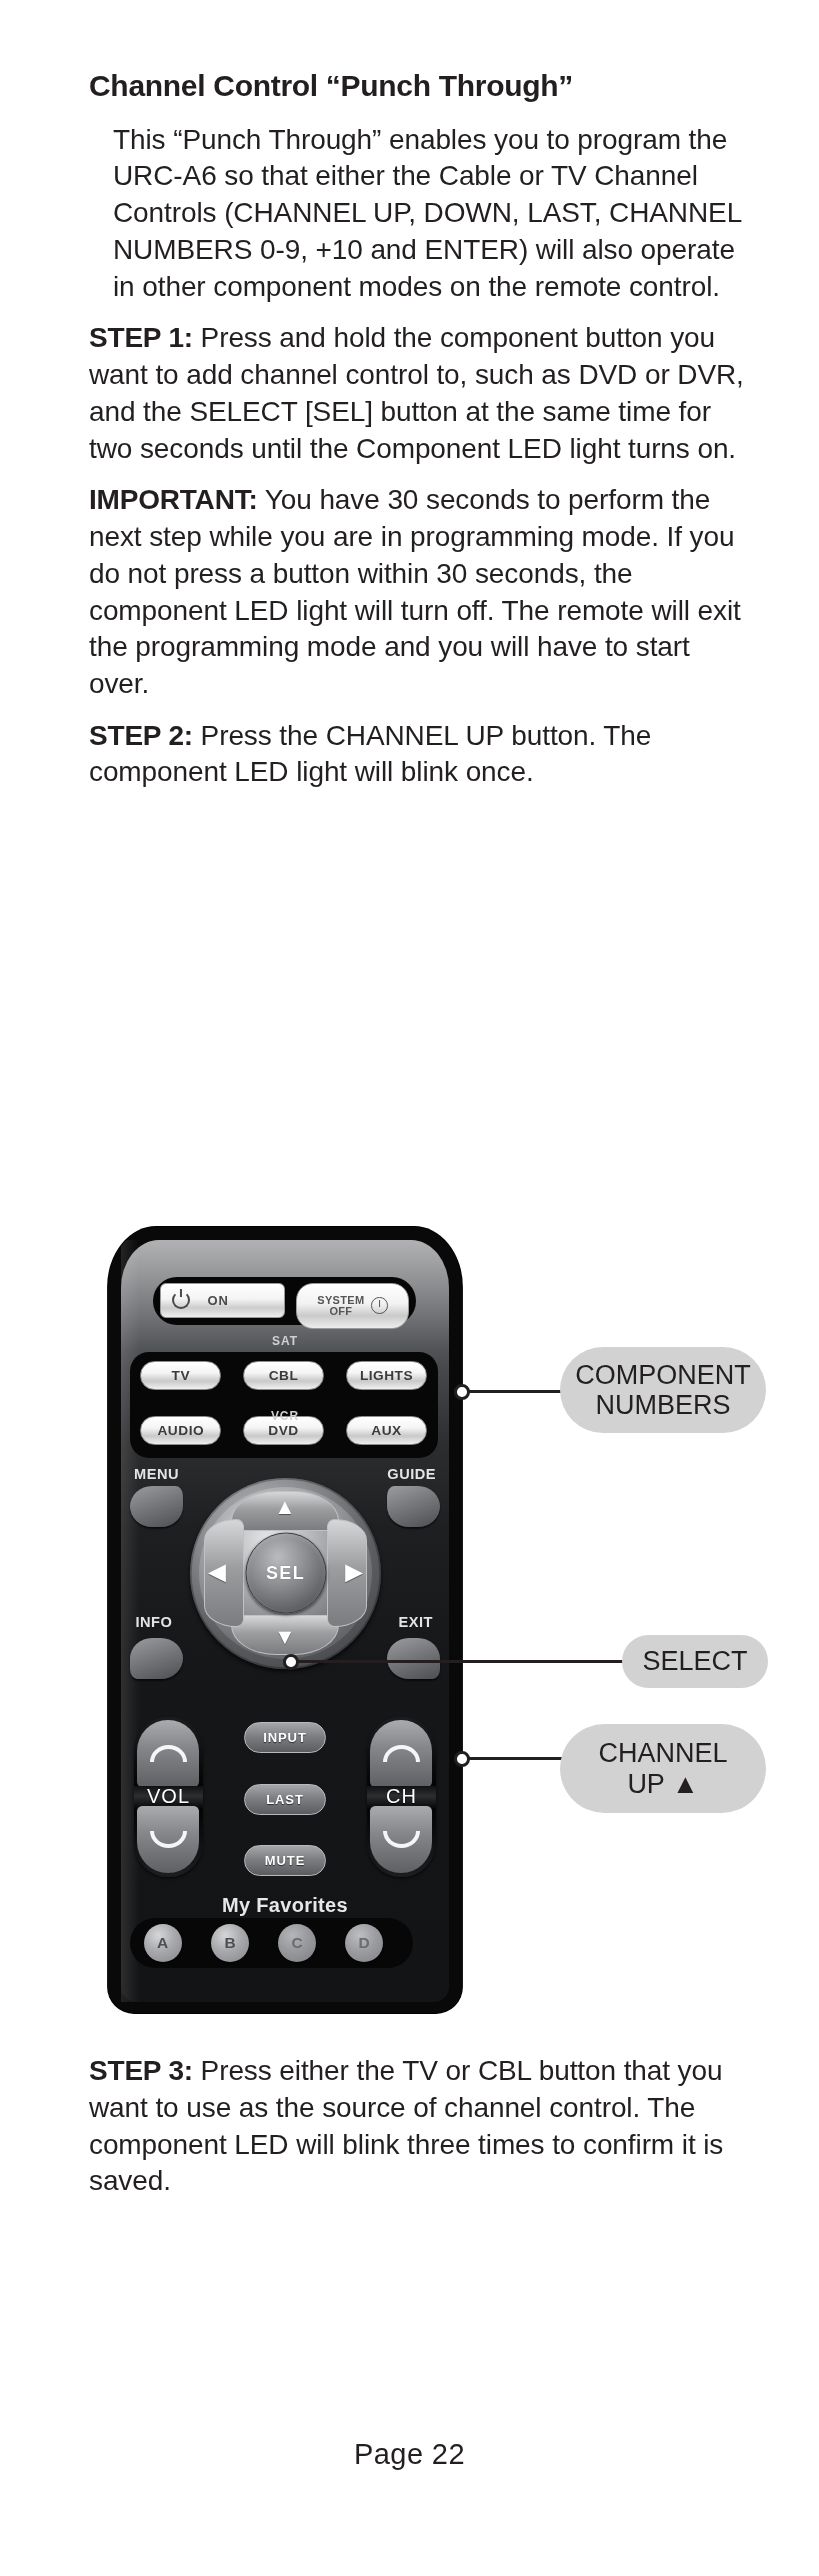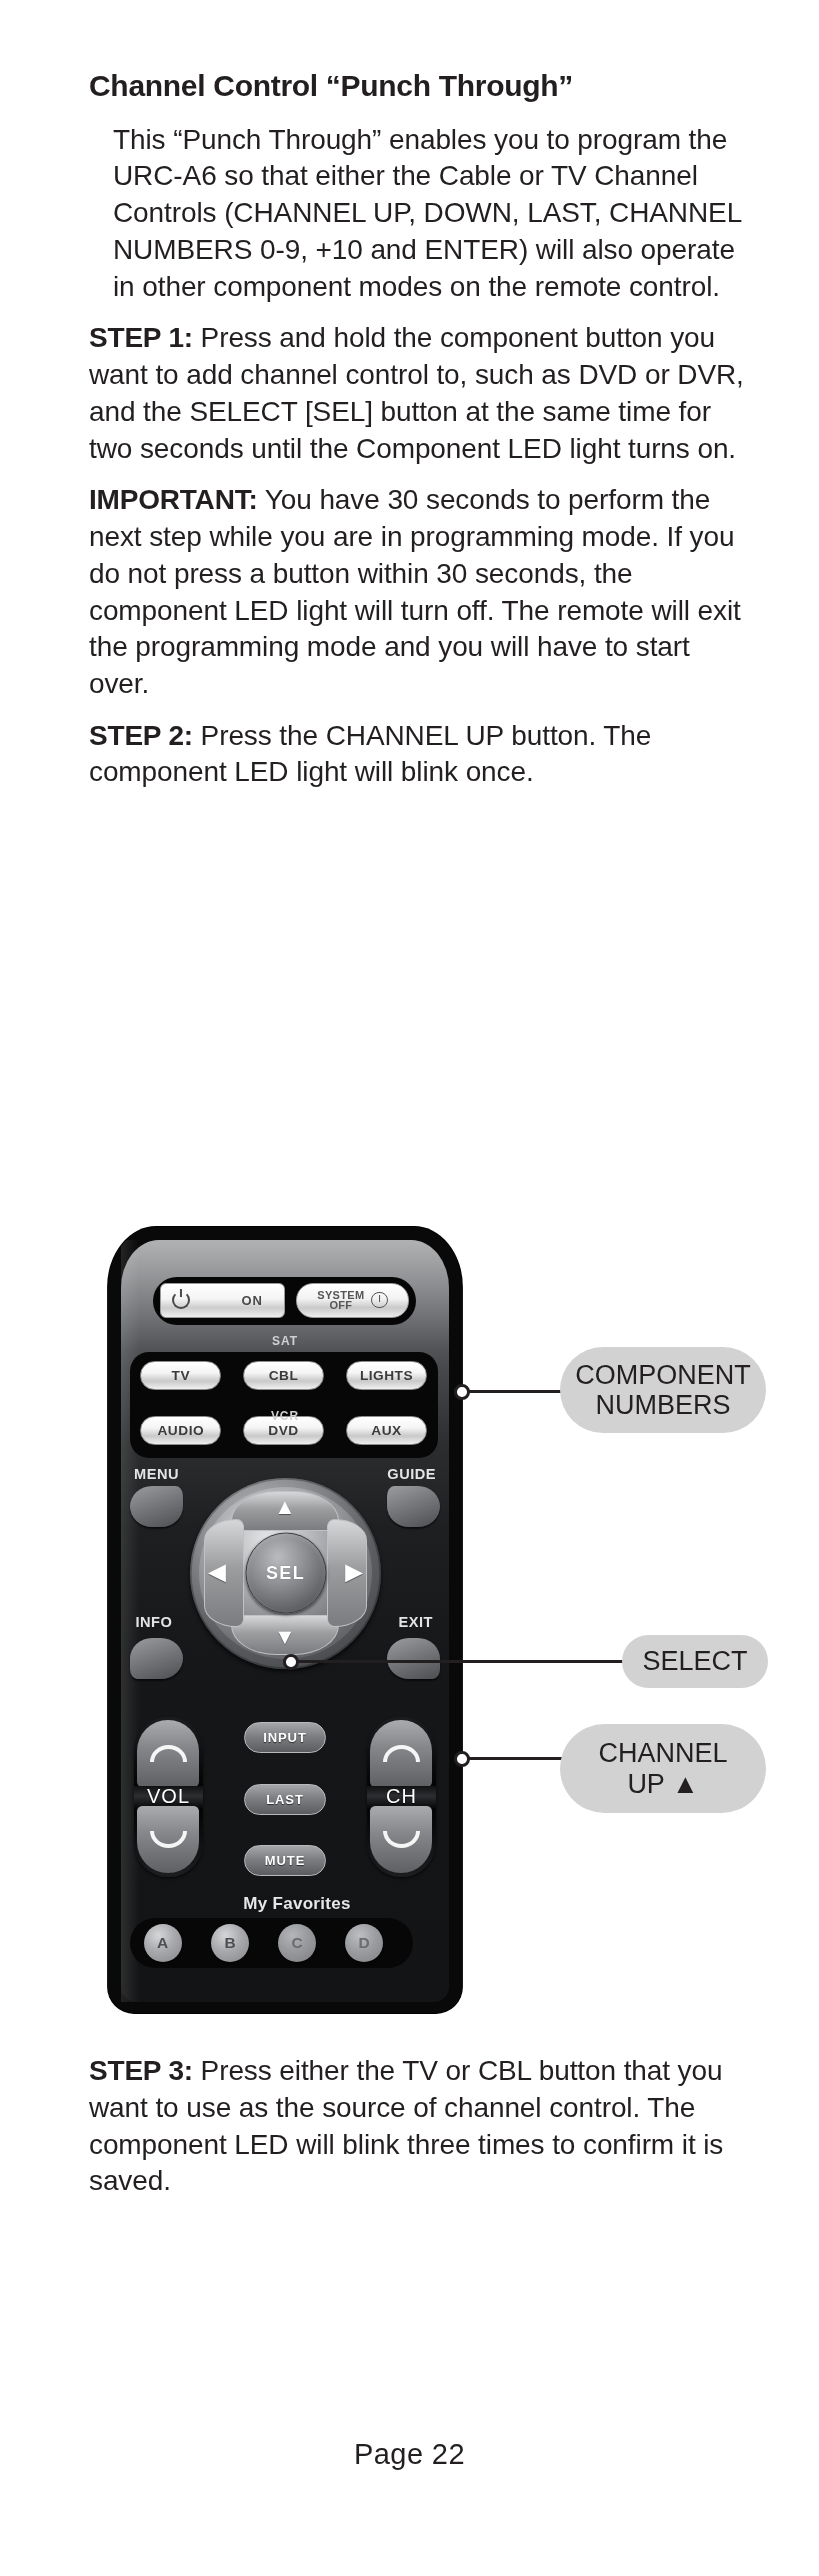--- a/index.html
+++ b/index.html
@@ -109,21 +109,21 @@
     background: #060606;
   }
   .btn-on {
     position: absolute;
     left: 6.9px; top: 6px;
     width: 125px; height: 35px;
     border-radius: 6px;
     background: linear-gradient(180deg,#ffffff 0%, #f4f4f4 45%, #cdcdcd 72%, #eeeeee 100%);
     border: 0.9px solid #9a9a9a;
     box-sizing: border-box;
-    display: flex; align-items: center; gap: 34px;
+    display: flex; align-items: center;
   }
   .btn-on .pw-glyph {
     margin-left: 11px;
     width: 14.6px; height: 14.6px;
     border: 2.1px solid #4a4a4a;
     border-radius: 50%;
     border-top-color: transparent;
     position: relative;
   }
   .btn-on .pw-glyph::after {
@@ -134,21 +134,21 @@
   .btn-on .on-label {
     margin-left: 17px;
     font-size: 13px;
     font-weight: bold;
     color: #4a4a4a;
     letter-spacing: 0.9px;
   }
   .btn-sysoff {
     position: absolute;
     right: 6.9px; top: 6px;
-    width: 113px; height: 35px;
+    width: 113px; height: 46px;
     border-radius: 17px;
     background: linear-gradient(180deg,#ffffff 0%, #f2f2f2 45%, #cacaca 72%, #ededed 100%);
     border: 0.9px solid #9a9a9a;
     box-sizing: border-box;
     display: flex; align-items: center; justify-content: center;
   }
   .sysoff-txt {
     font-size: 11px;
     font-weight: bold;
     line-height: 0.92;
@@ -357,21 +357,21 @@
     text-shadow: 0 0.9px 0.9px rgba(0,0,0,.6);
   }
   .mb-input { top: 495px; }
   .mb-last  { top: 557px; }
   .mb-mute  { top: 618px; }
 
   .fav-label {
     position: absolute;
     width: 100%; text-align: center;
     top: 667px;
-    font-size: 17px; font-weight: bold; color:#e6e7e9; letter-spacing:0.3px;padding-left:12px;
+    font-size: 20px; font-weight: bold; color:#e6e7e9; letter-spacing:0.3px;
   }
   .fav-pod {
     position: absolute;
     left: 22px; top: 691px;
     width: 283px; height: 50px;
     border-radius: 25px;
     background: #070707;
   }
   .fav-btn {
     position: absolute;

